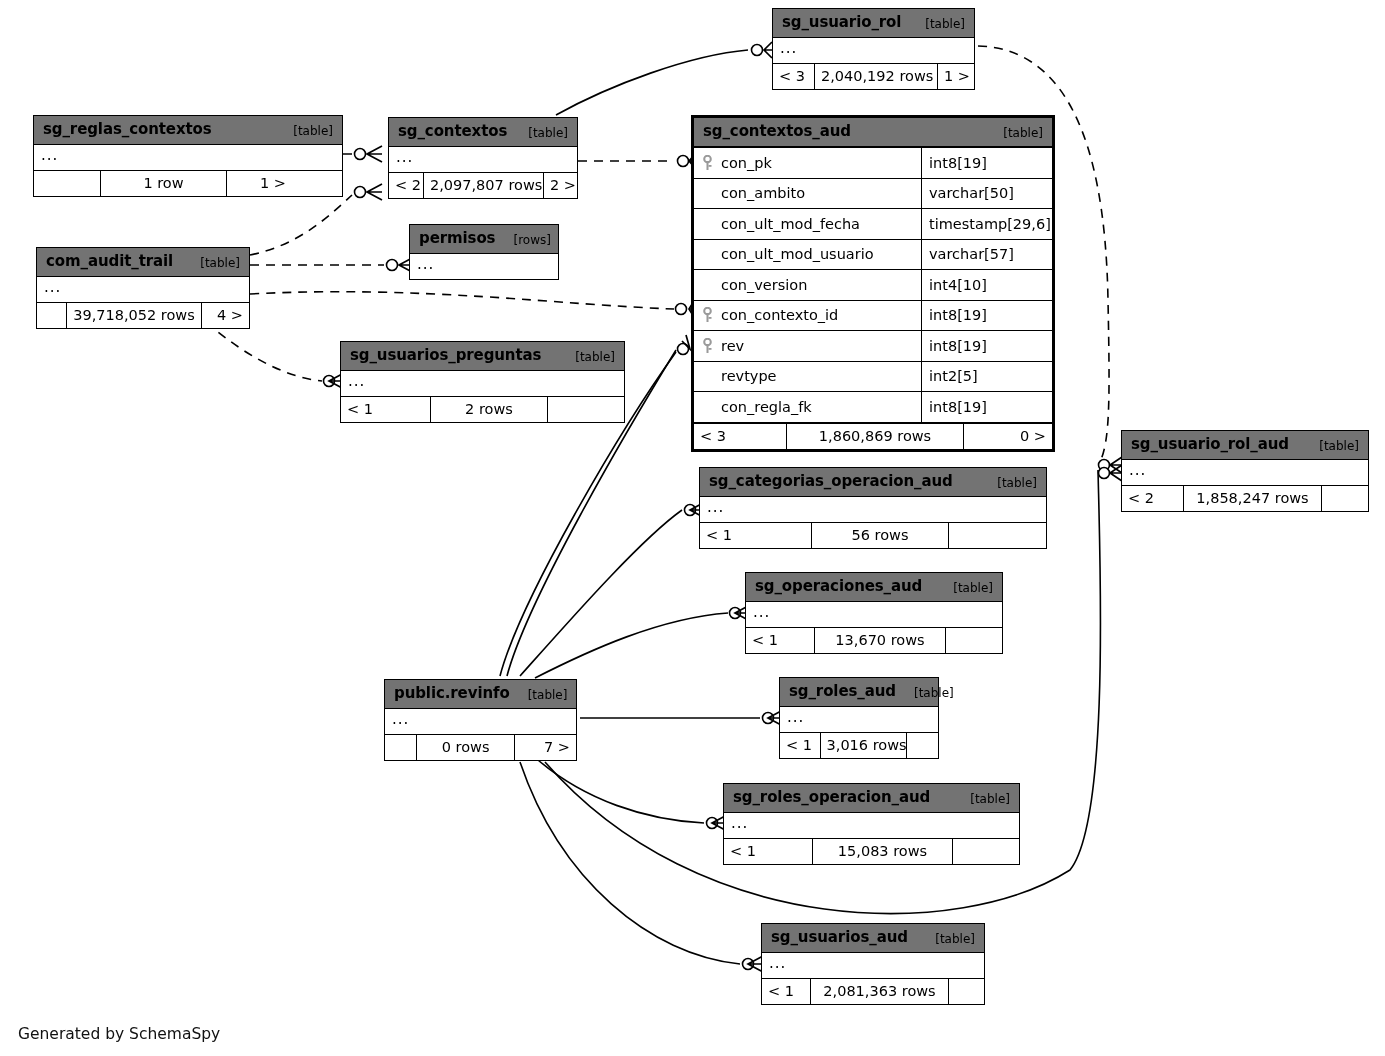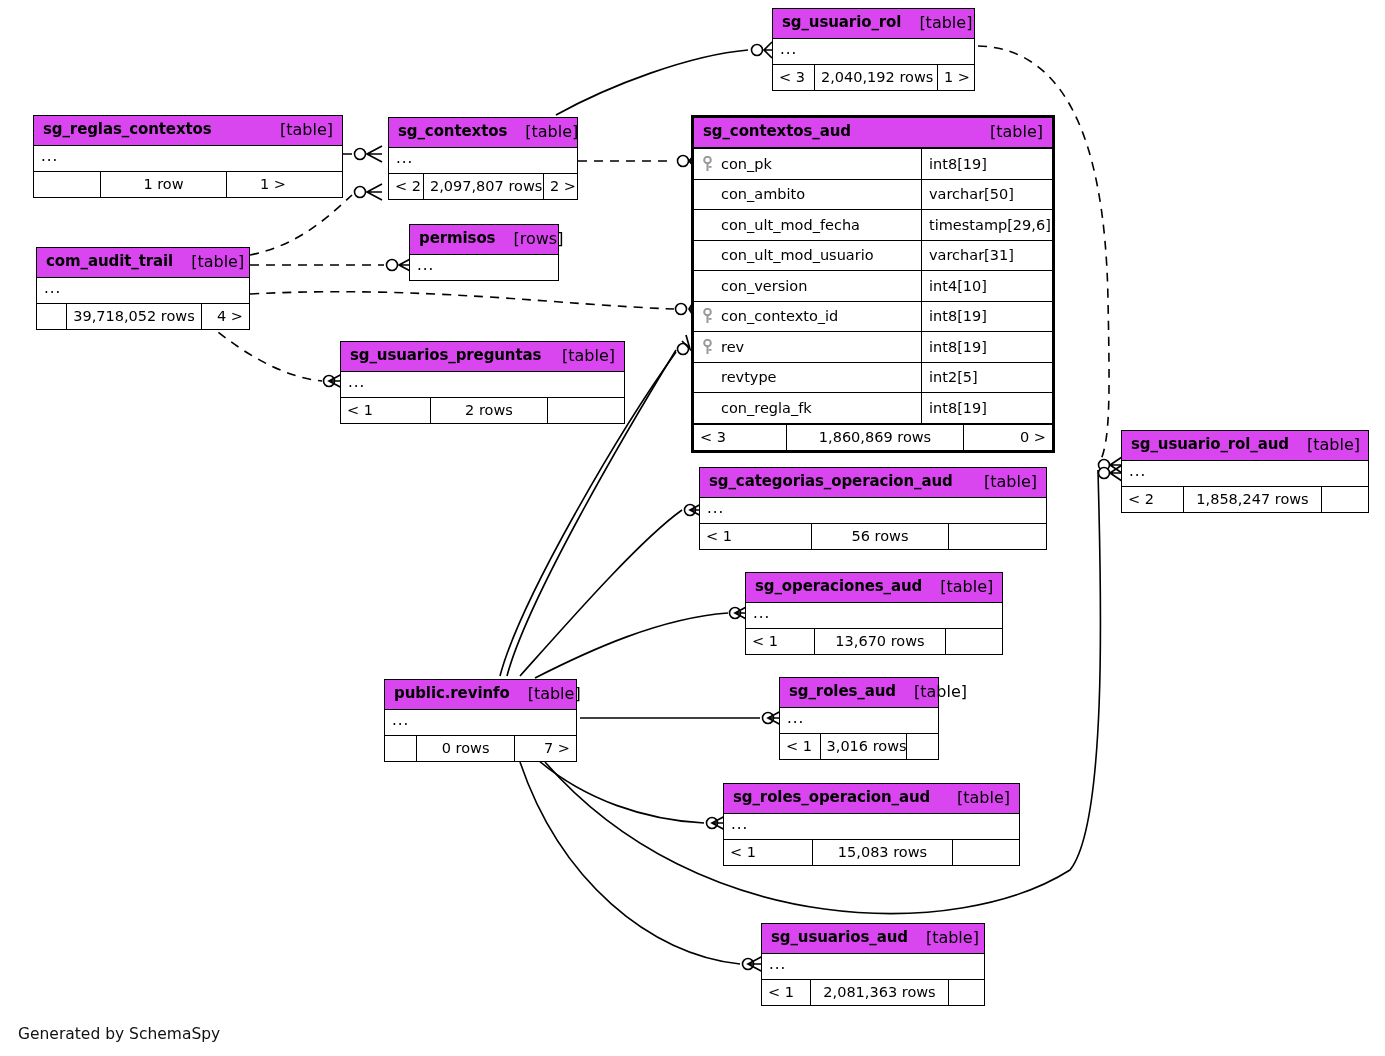--- a/index.html
+++ b/index.html
@@ -32,37 +32,37 @@
     border: 1px solid #000000;
     background: #ffffff;
     font-size: 14.5px;
     line-height: 1;
   }
   .tbl.focus {
     border: 3px solid #000000;
   }
   .hdr {
     display: flex;
-    align-items: flex-start;
+    align-items: flex-end;
     justify-content: space-between;
-    background: #d946ef;
+    background: #737373;
     border-bottom: 1px solid #000000;
     padding: 6px 9px 7px 9px;
     white-space: nowrap;
   }
   .tbl.focus .hdr {
     border-bottom: 2px solid #000000;
   }
   .hdr .nm {
     font-weight: bold;
     font-size: 15px;
     letter-spacing: -0.1px;
   }
   .hdr .ty {
-    font-size: 16px;
+    font-size: 12px;
     padding-left: 18px;
     color: #000000;
   }
   .ellipsis-row {
     padding: 4px 7px 7px 7px;
     font-size: 15px;
     letter-spacing: 1px;
     color: #000000;
     line-height: 0.9;
   }
@@ -273,21 +273,21 @@
             <span class="keyslot"></span>
           <span>con_ult_mod_fecha</span>
         </span>
         <span class="col-type">timestamp[29,6]</span>
       </div>
       <div class="col-row">
         <span class="col-name" style="width:228px">
             <span class="keyslot"></span>
           <span>con_ult_mod_usuario</span>
         </span>
-        <span class="col-type">varchar[31]</span>
+        <span class="col-type">varchar[57]</span>
       </div>
       <div class="col-row">
         <span class="col-name" style="width:228px">
             <span class="keyslot"></span>
           <span>con_version</span>
         </span>
         <span class="col-type">int4[10]</span>
       </div>
       <div class="col-row">
         <span class="col-name" style="width:228px">

